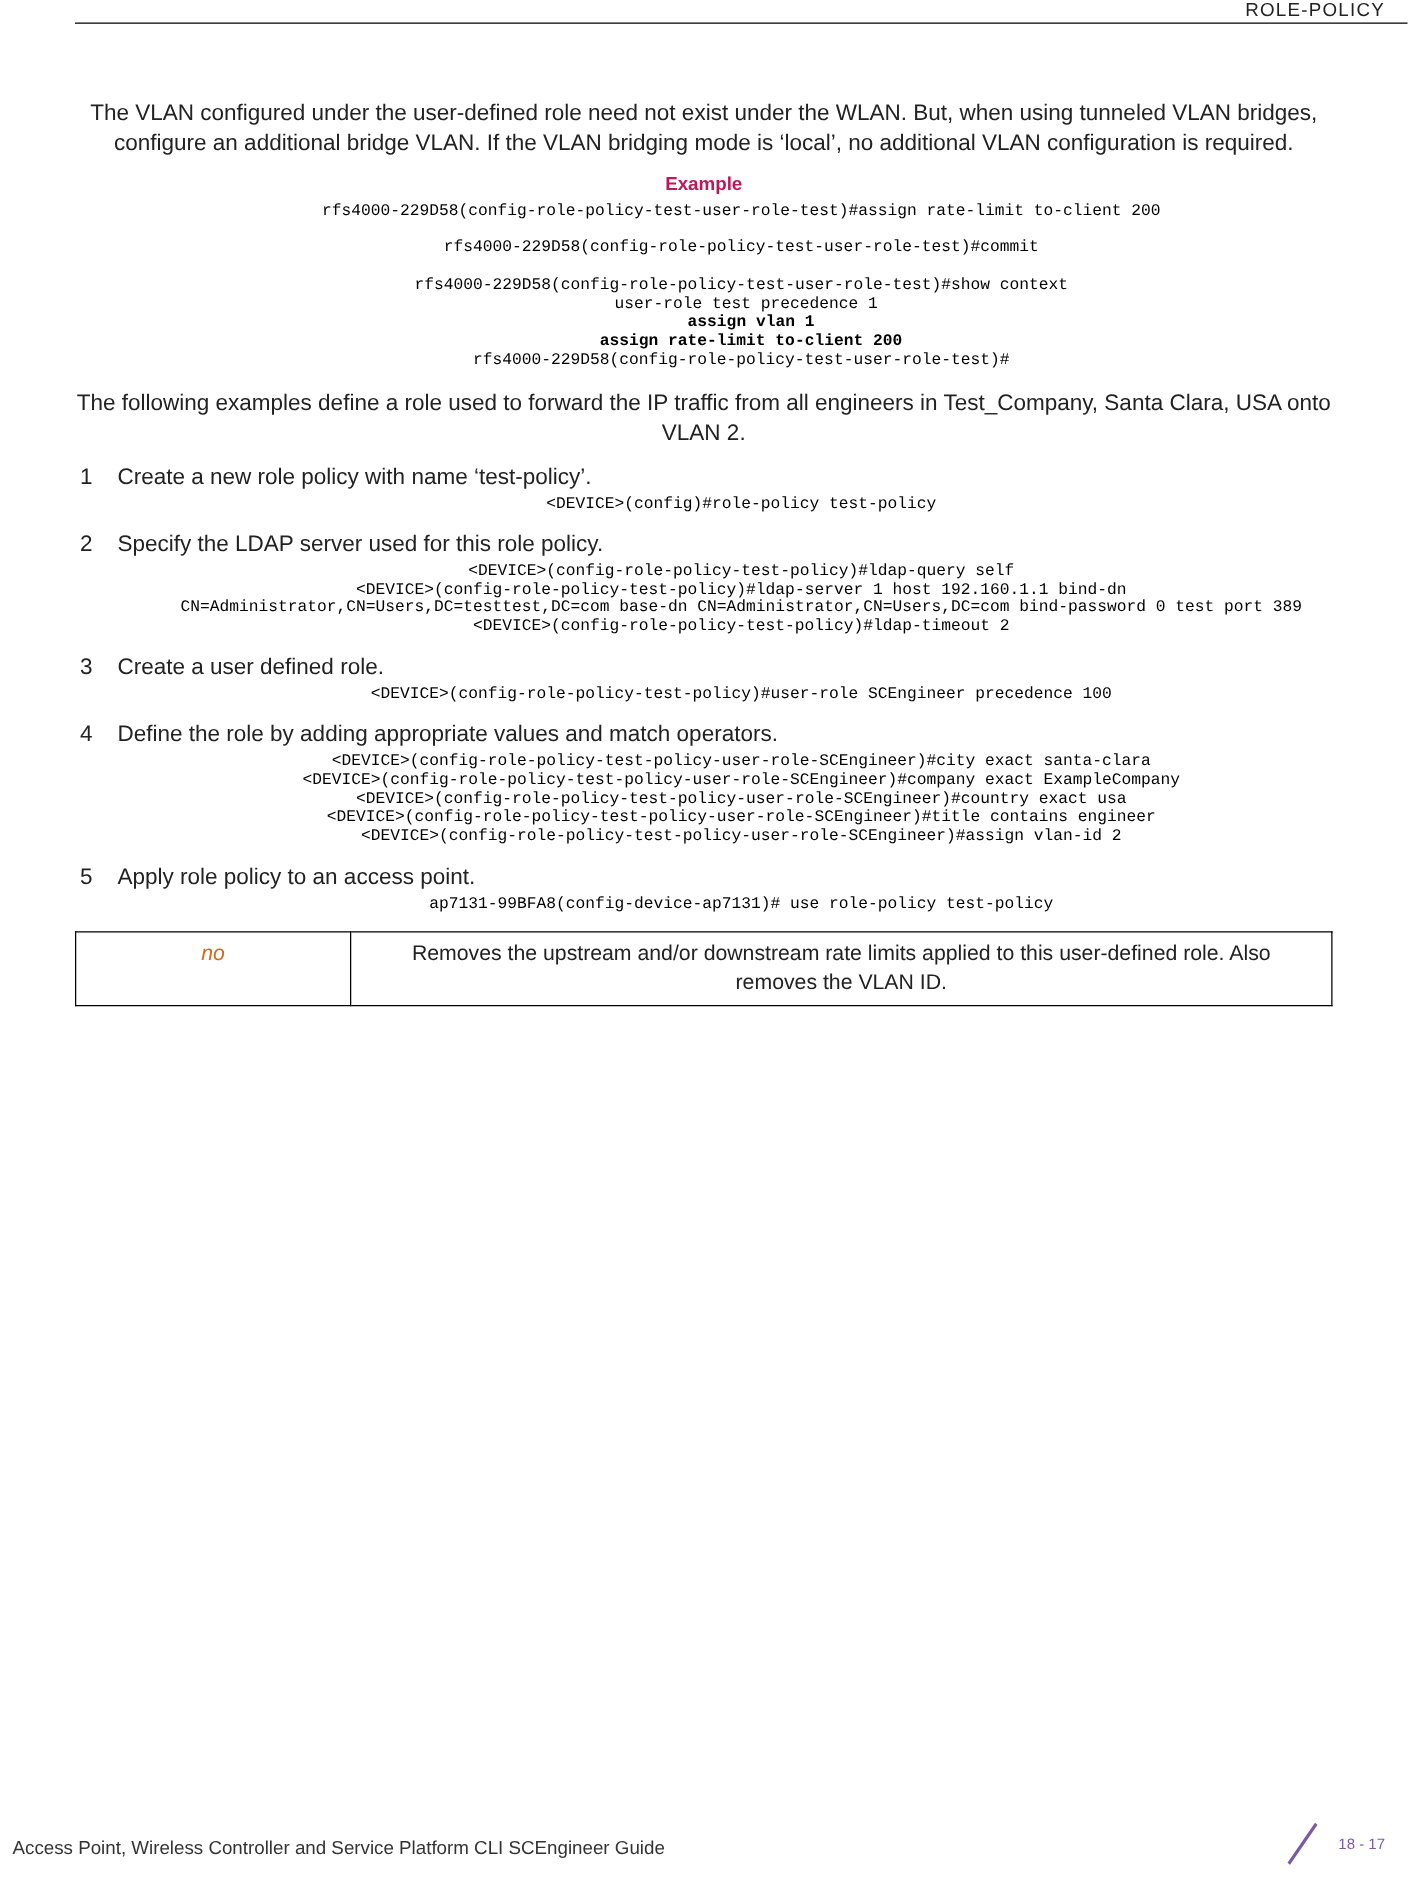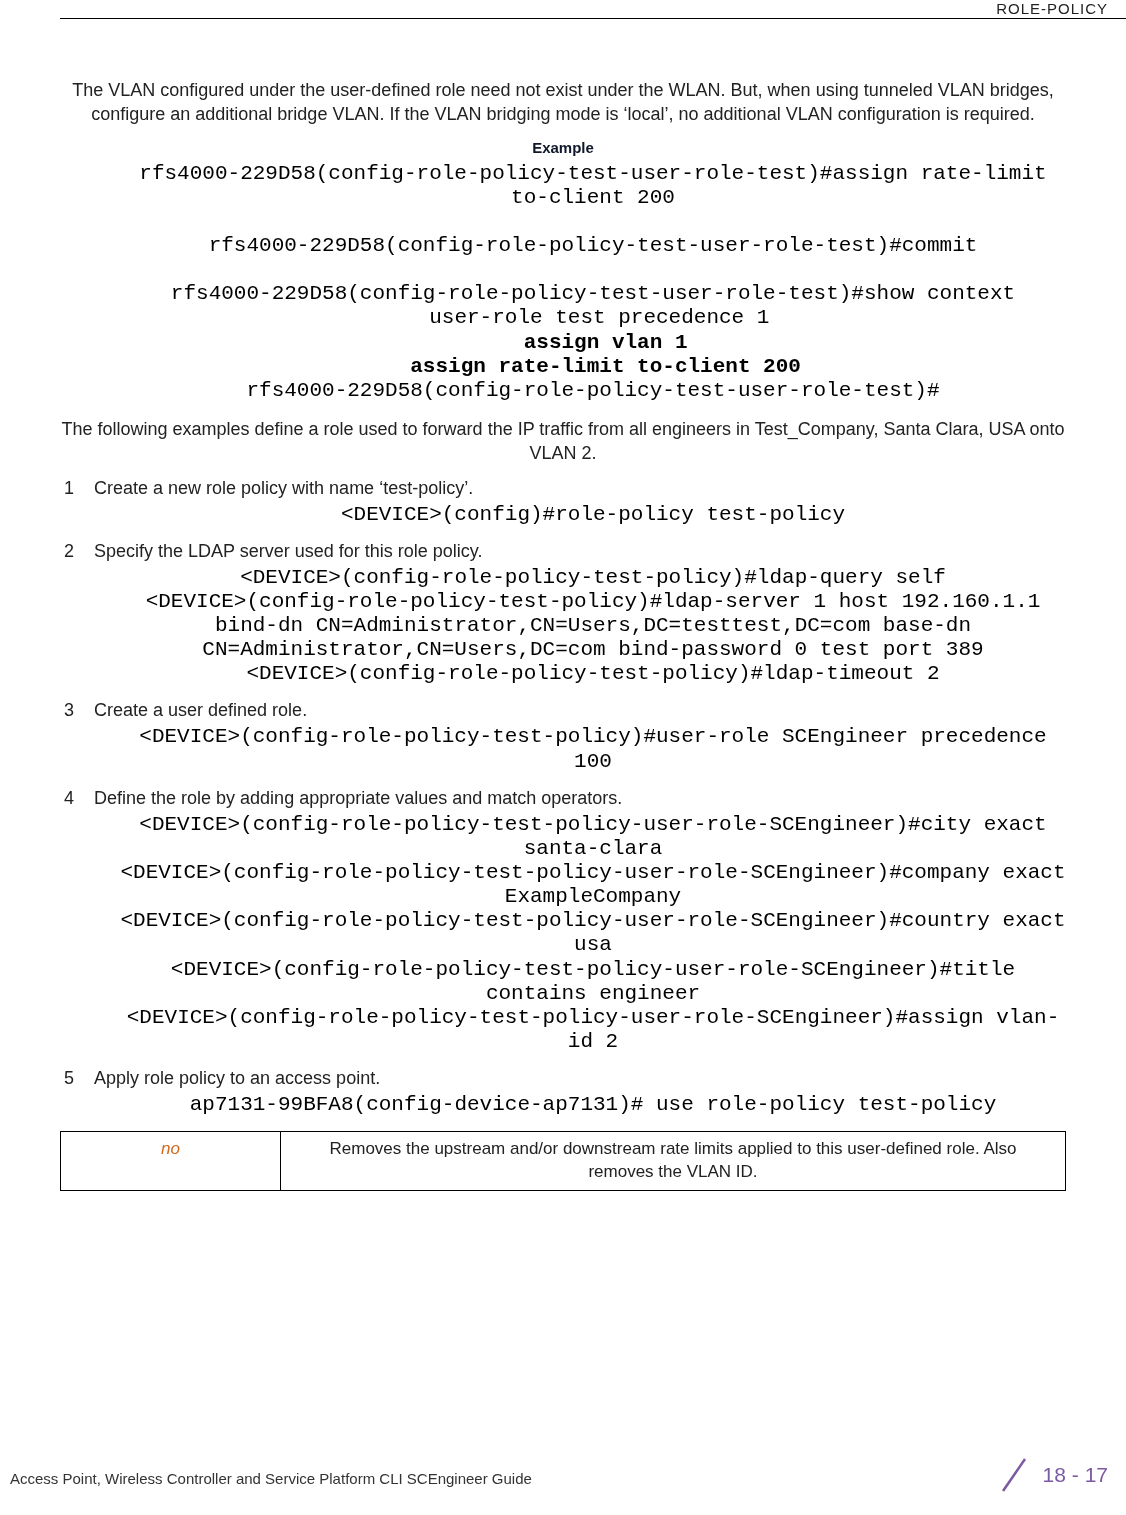--- a/index.html
+++ b/index.html
@@ -42,26 +42,26 @@
     font-size: 18px;
     line-height: 1.35;
     color: #222;
     font-weight: 300;
     margin-bottom: 12px;
     font-stretch: condensed;
   }
   .label {
     font-size: 15px;
     font-weight: bold;
-    color: #0f172a;
+    color: #be185d;
     margin: 10px 0 6px 0;
   }
   pre.code {
     font-family: "Courier New", monospace;
-    font-size: 21px;
+    font-size: 13px;
     line-height: 1.15;
     white-space: pre-wrap;
     margin: 4px 0 14px 60px;
     color: #000;
   }
   pre.code .bold { font-weight: bold; }
   ol.steps {
     list-style: none;
     margin-top: 6px;
   }
@@ -121,21 +121,21 @@
   }
   .footer-right {
     position: absolute;
     bottom: 20px;
     right: 18px;
     display: flex;
     align-items: center;
     gap: 12px;
   }
   .footer-page {
-    font-size: 21px;
+    font-size: 12px;
     color: #7c5aa3;
     font-weight: 400;
   }
   .slash-icon svg { display:block; }
 </style>
 </head>
 <body>
 
 <div class="top-rule"></div>
 <div class="header-right">ROLE-POLICY</div>

